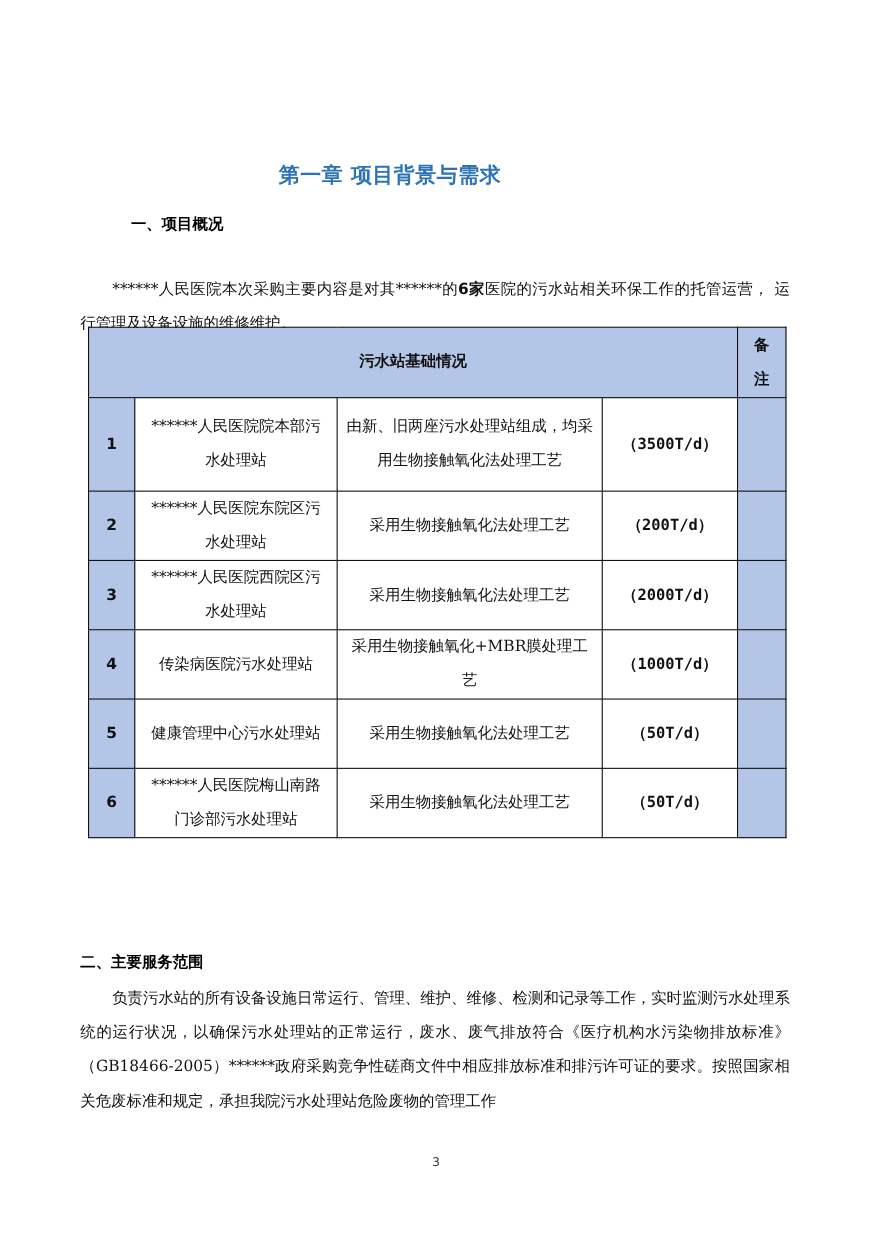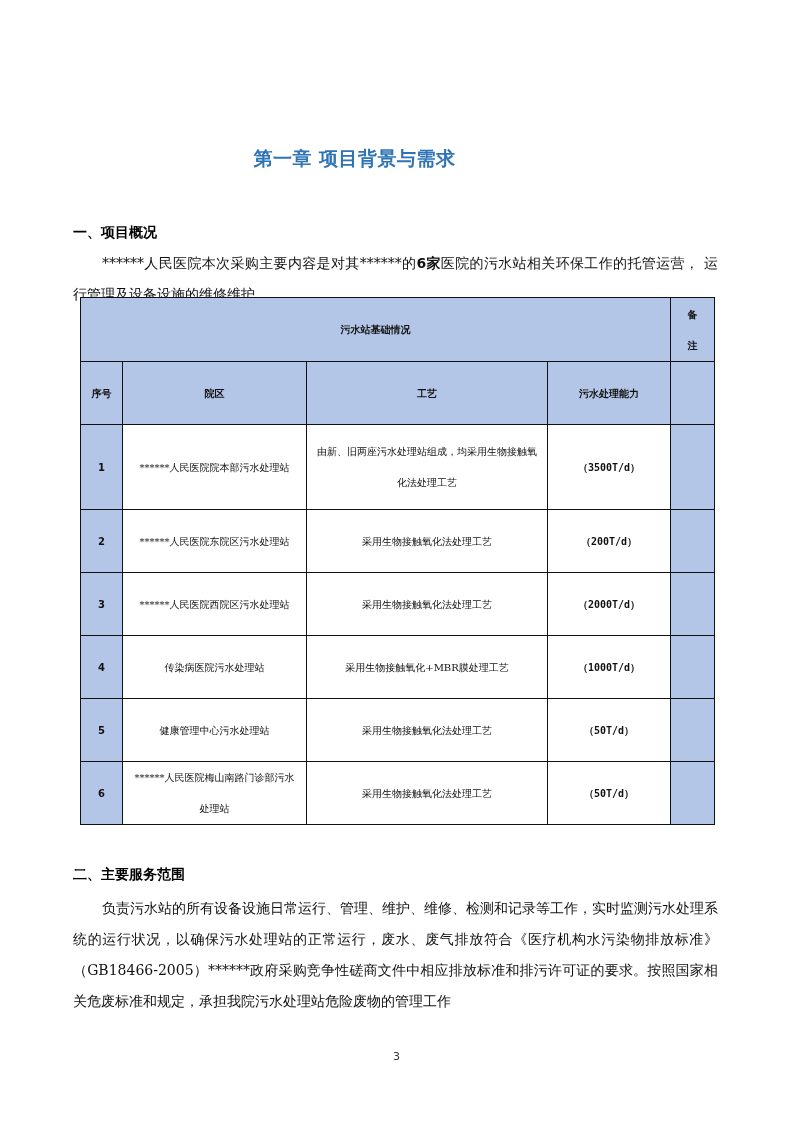--- a/index.html
+++ b/index.html
@@ -6,59 +6,52 @@
     body { width: 793px; height: 1122px; position: relative; overflow: hidden;
       font-family: "DejaVu Serif", "Liberation Serif", serif; color: #111; }
     .chapter-title { position: absolute; top: 146px; left: 0; width: 709px; text-align: center;
       font-family: "DejaVu Sans", "Liberation Sans", sans-serif; font-weight: bold; font-size: 19px; color: #2e74b5; letter-spacing: 0.5px; }
     .section-heading { position: absolute; left: 73px; font-family: "DejaVu Sans", "Liberation Sans", sans-serif;
       font-weight: bold; font-size: 14px; color: #000; }
     .para { position: absolute; left: 73px; width: 645px; font-size: 14px; line-height: 31px; text-align: justify; }
     .para .indent { display: inline-block; width: 29px; }
     .para b { font-family: "DejaVu Sans", "Liberation Sans", sans-serif; }
     table.stations { position: absolute; left: 80px; top: 297px; border-collapse: collapse; table-layout: fixed; }
-    table.stations td { border: 1.3px solid #111; padding: 0; text-align: center; vertical-align: middle; font-size: 10px; line-height: 31px; }
+    table.stations td { border: 1.3px solid #111; padding: 0; text-align: center; vertical-align: middle; font-size: 14px; line-height: 31px; }
     .hdr { background: #b4c6e7; font-family: "DejaVu Sans", "Liberation Sans", sans-serif; font-weight: bold; font-size: 13.5px; }
     .num { background: #b4c6e7; font-family: "DejaVu Sans", "Liberation Sans", sans-serif; font-weight: bold; font-size: 14px; }
     .remark { background: #b4c6e7; }
     .cap { font-family: "DejaVu Sans Mono", "Liberation Mono", monospace; font-weight: bold; font-size: 13px; }
     .narrow-lh { line-height: 30px; }
     .page-number { position: absolute; top: 1050px; left: 0; width: 793px; text-align: center;
       font-family: "DejaVu Sans", "Liberation Sans", sans-serif; font-size: 11px; color: #333; }
   </style>
 </head>
 <body>
 
 <div class="chapter-title">第一章 项目背景与需求</div>
 
-<div class="section-heading" style="top:224px;">一、项目概况</div>
+<div class="section-heading" style="top:195px;margin-left:46px;">一、项目概况</div>
 
 <div class="para" style="top:248px;">
   <span class="indent"></span><span>******人民医院本次采购主要内容是对其******的</span><b>6家</b><span>医院的污水站相关环保工作的托管运营， 运行管理及设备设施的维修维护。</span>
 </div>
 
 <table class="stations">
   <colgroup>
     <col style="width:42px">
       <col style="width:184px">
       <col style="width:241px">
       <col style="width:123px">
       <col style="width:44px">
   </colgroup>
   <tbody>
       <tr style="height:64px">
     <td class="hdr" colspan="4">污水站基础情况</td>
     <td class="hdr narrow-lh" style="padding:0 12px;">备注</td>
-  </tr>
-  <tr style="height:63px">
-    <td class="hdr narrow-lh" style="padding:0 10px;">序号</td>
-    <td class="hdr">院区</td>
-    <td class="hdr">工艺</td>
-    <td class="hdr">污水处理能力</td>
-    <td class="hdr"></td>
   </tr>
   <tr style="height:63px">
     <td class="num">1</td>
     <td style="padding:0 12px;">******人民医院院本部污水处理站</td>
     <td style="padding:11px 6px;margin-top:13px;">由新、旧两座污水处理站组成，均采用生物接触氧化法处理工艺</td>
     <td class="cap">（3500T/d）</td>
     <td class="remark"></td>
   </tr>
   <tr style="height:63px">
     <td class="num">2</td>

